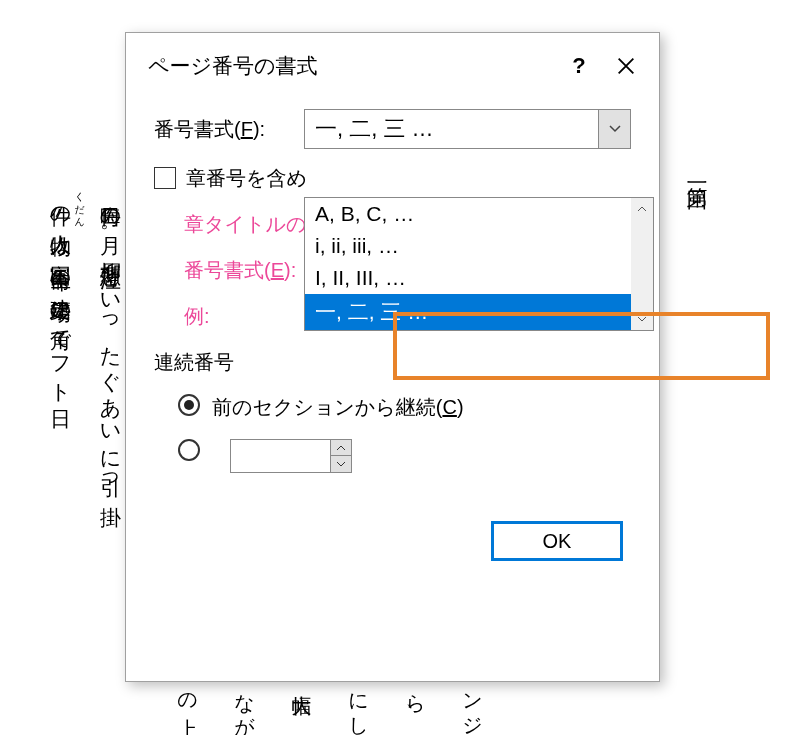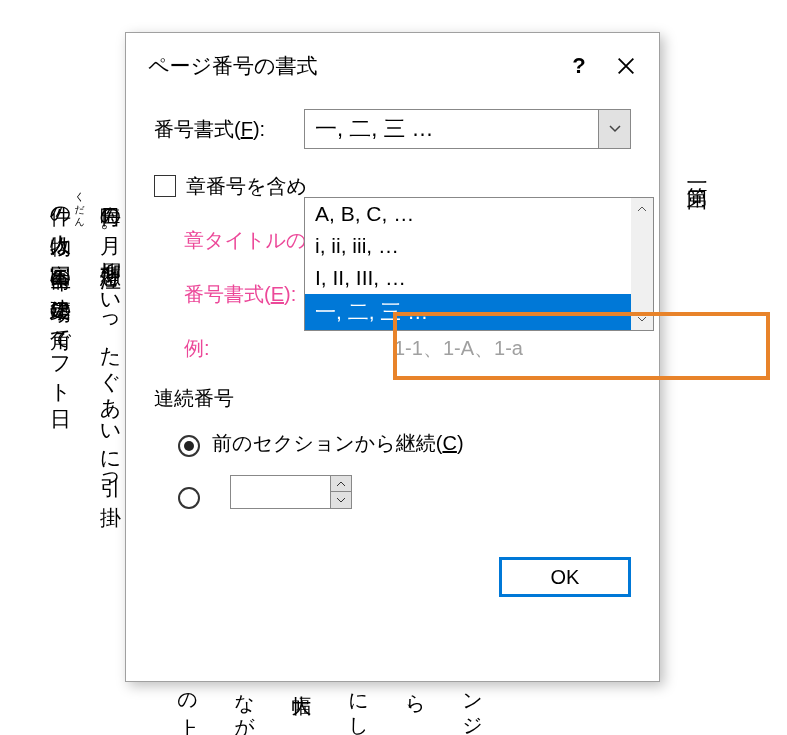--- a/index.html
+++ b/index.html
@@ -76,21 +76,21 @@
   }
   .titlebar-close {
     width: 50px; height: 40px;
     display: flex; align-items: center; justify-content: center;
     cursor: pointer;
   }
   .titlebar-close svg { width: 22px; height: 22px; }
 
   .content { padding: 18px 28px 0 28px; font-size: 20px; }
 
-  .row { display: flex; align-items: center; margin-bottom: 20px; min-height: 34px; }
+  .row { display: flex; align-items: center; margin-bottom: 12px; min-height: 34px; }
   .row-label { flex: 0 0 150px; }
   .row-label .ul { text-decoration: underline; }
   .row-indent { padding-left: 30px; }
   .row-indent .row-label { flex: 0 0 210px; color: #ec4899; }
   .grey { color: #a0a0a0; }
 
   .combo {
     position: relative;
     flex: 1;
     height: 40px;
@@ -143,36 +143,36 @@
   }
   .hlb1 { top: 279px; left: 267px; width: 377px; height: 68px; }
 
   .checkbox {
     width:22px;height:22px;border:1px solid #333;margin-right:10px;flex:0 0 22px;
     cursor:pointer;
   }
 
   .group-title { font-size:20px; margin: 16px 0 18px 0; }
 
-  .radio-row { display:flex; align-items:flex-end; padding-left:24px; margin-bottom:18px; gap:12px;}
+  .radio-row { display:flex; align-items:flex-start; padding-left:24px; margin-bottom:18px; gap:12px;}
   .radio {
     width:22px;height:22px;border:2px solid #333;border-radius:50%;
     display:flex;align-items:center;justify-content:center;flex:0 0 22px;
     cursor:pointer;
   }
   .radio.checked::after{content:"";width:10px;height:10px;background:#222;border-radius:50%;}
   .spinner { display:flex; margin-left:18px; }
   .spinner-input {
     width:100px;height:34px;border:1px solid #888;border-right:none;background:#fff;
   }
   .spinner-btns { display:flex;flex-direction:column;border:1px solid #888;}
   .spinner-btns div{width:20px;height:16px;display:flex;align-items:center;justify-content:center;background:#e1e1e1;cursor:pointer;}
   .spinner-btns div:first-child{border-bottom:1px solid #888;}
 
-  .buttons { display:flex; gap:14px; justify-content:flex-end; padding: 30px 28px 0 0;}
+  .buttons { display:flex; gap:14px; justify-content:flex-end; padding: 30px 36px 0 0;}
   .btn {
     min-width:132px; height:40px;
     display:flex;align-items:center;justify-content:center;
     font-size:20px; cursor:pointer;
     background:#e1e1e1;border:1px solid #adadad;
   }
   .btn.primary { border:3px solid #0078d7; background:#fff;}
 
   .sep-combo {
     width:155px;height:34px;border:1px solid #bbb;background:#f5f5f5;

